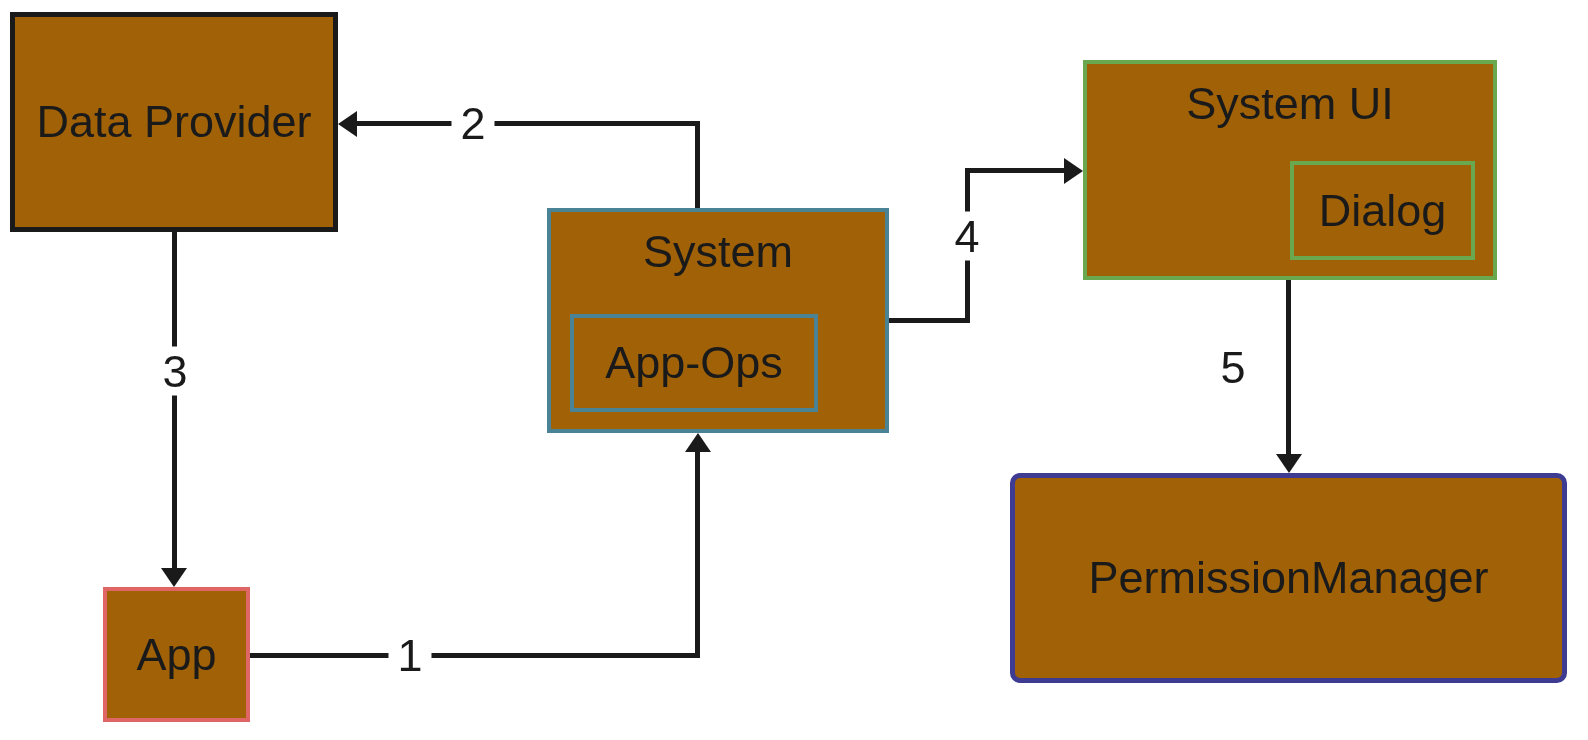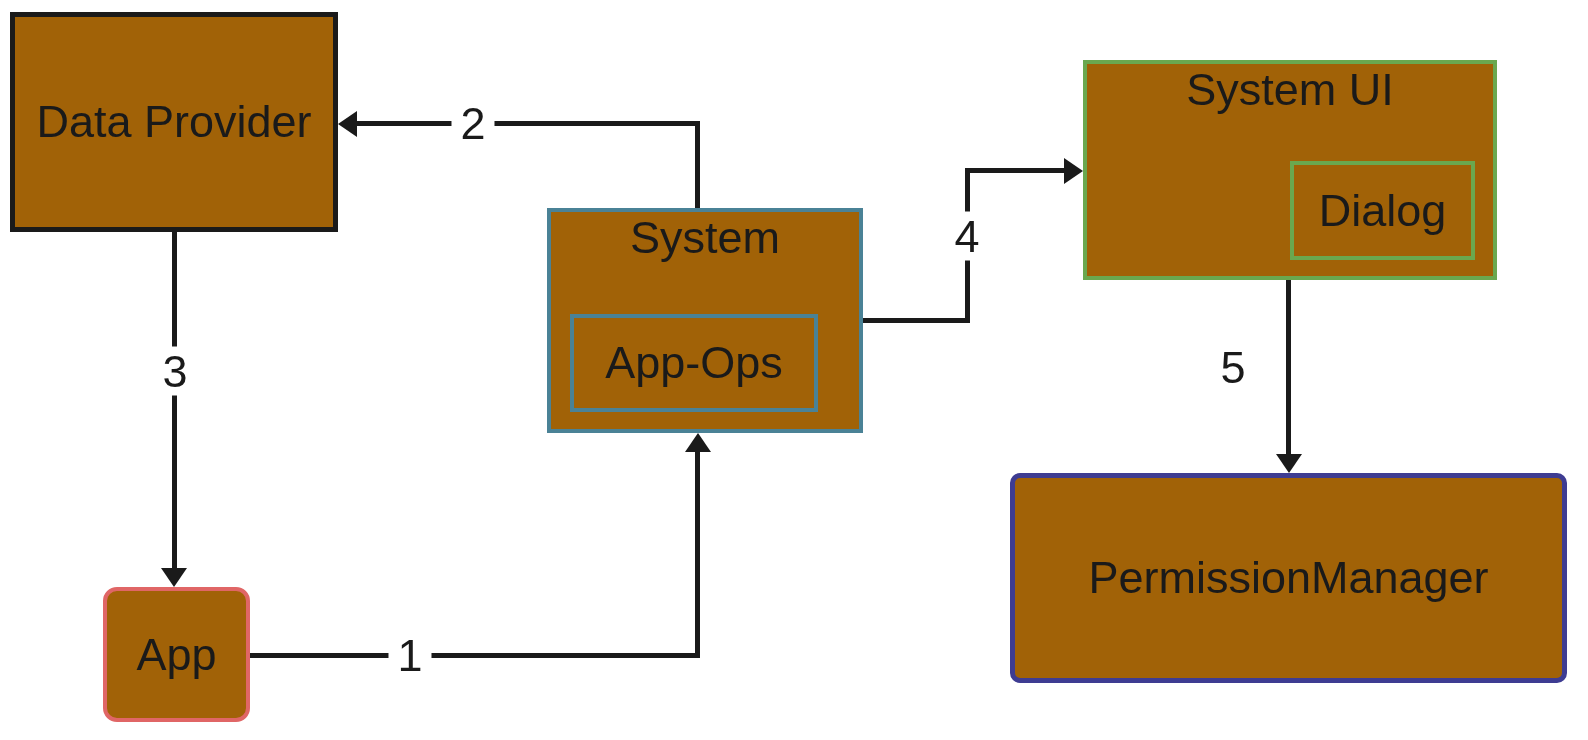--- a/index.html
+++ b/index.html
@@ -16,24 +16,24 @@
 
   
   .node {
     position: absolute;
     box-sizing: border-box;
     border-style: solid;
     border-width: 4px;
     background: #a16207;
   }
   .node.center { display: flex; align-items: center; justify-content: center; }
-  .node-title { display: block; text-align: center; }
+  .node-title { display: block; text-align: center; margin-top: 14px; }
 
   #n-data-provider { left: 10px;  top: 12px;  width: 328px; height: 220px; border-width: 5px; }
-  #n-system        { left: 547px; top: 208px; width: 316px; height: 225px; }
+  #n-system        { left: 547px; top: 208px; width: 342px; height: 225px; }
   #n-app-ops       { left: 19px;  top: 102px; width: 248px; height: 98px; }  
   #n-system-ui     { left: 1083px;top: 60px;  width: 414px; height: 220px; }
   #n-dialog        { left: 203px; top: 89px;  width: 185px; height: 99px; margin-top: 8px; }  
   #n-permission-manager { left: 1010px; top: 473px; width: 557px; height: 210px; border-width: 5px; }
   #n-app           { left: 103px; top: 587px; width: 147px; height: 135px; }
 
   
   .seg { position: absolute; }
   .ah  { position: absolute; width: 0; height: 0; }
 
@@ -129,17 +129,17 @@
     <span class="node-title">System UI</span>
     <div class="node center" id="n-dialog" style="border-color: rgb(106, 168, 79);">
       <span class="node-label">Dialog</span>
     </div>
   </div>
 
   <div class="node center" id="n-permission-manager" style="border-color: rgb(62, 60, 146); border-radius: 10px;">
     <span class="node-label">PermissionManager</span>
   </div>
 
-  <div class="node center" id="n-app" style="border-color: rgb(224, 102, 102); border-radius: 14px;">
+  <div class="node center" id="n-app" style="border-color: rgb(224, 102, 102);">
     <span class="node-label">App</span>
   </div>
 
 </div>
 
 </body></html>

